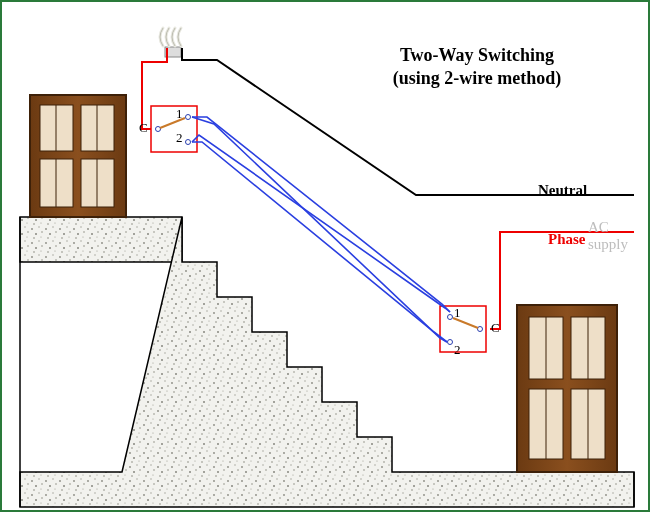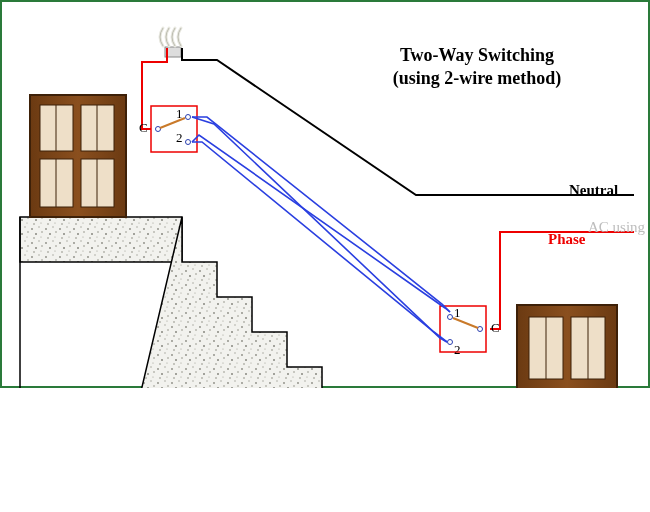--- a/index.html
+++ b/index.html
@@ -1,16 +1,16 @@
 <!DOCTYPE html>
 <html><head>
 <meta charset="utf-8">
 <style>
   body { margin:0; padding:0; font-family: "Times New Roman", serif; }
-  .frame { width:650px; height:388px; border:2px solid #2a7a3a; box-sizing:border-box; position:relative; background:#fff; }
+  .frame { width:650px; height:512px; border:2px solid #2a7a3a; box-sizing:border-box; position:relative; background:#fff; }
   svg { position:absolute; top:0; left:0; }
   .title { position:absolute; top:42px; left:335px; width:280px; text-align:center; font-weight:bold; font-size:18px; color:#000; line-height:1.25; }
   .lbl { position:absolute; font-size:15px; font-family:"Times New Roman",serif; }
   .neutral { color:#000; font-weight:bold; }
   .phase { color:#e00; font-weight:bold; }
   .supply { color:#bdbdbd; }
   .swlbl { font-size:13px; color:#000; position:absolute; }
 </style>
 </head>
 <body>
@@ -112,23 +112,23 @@
 
     <path d="M190 140 L197 133 L443 306 L448 310"></path>
   </g>
 </svg>
 
 <div class="title">
   <span>Two-Way Switching</span><br>
   <span>(using 2-wire method)</span>
 </div>
 
-<div class="lbl neutral" style="top:180px; left:536px;margin-left:31px;">Neutral</div>
+<div class="lbl neutral" style="top:180px; left:536px;">Neutral</div>
 <div class="lbl phase" style="top:217px; left:546px;margin-top:12px;">Phase</div>
-<div class="lbl supply" style="top:217px; left:586px;">AC using</div>
+<div class="lbl supply" style="top:217px; left:586px;">AC supply</div>
 
 <div class="swlbl" style="top:118px; left:137px;">C</div>
 <div class="swlbl" style="top:104px; left:174px;">1</div>
 <div class="swlbl" style="top:128px; left:174px;">2</div>
 
 <div class="swlbl" style="top:318px; left:489px;">C</div>
 <div class="swlbl" style="top:303px; left:452px;">1</div>
 <div class="swlbl" style="top:340px; left:452px;">2</div>
 
 </div>

